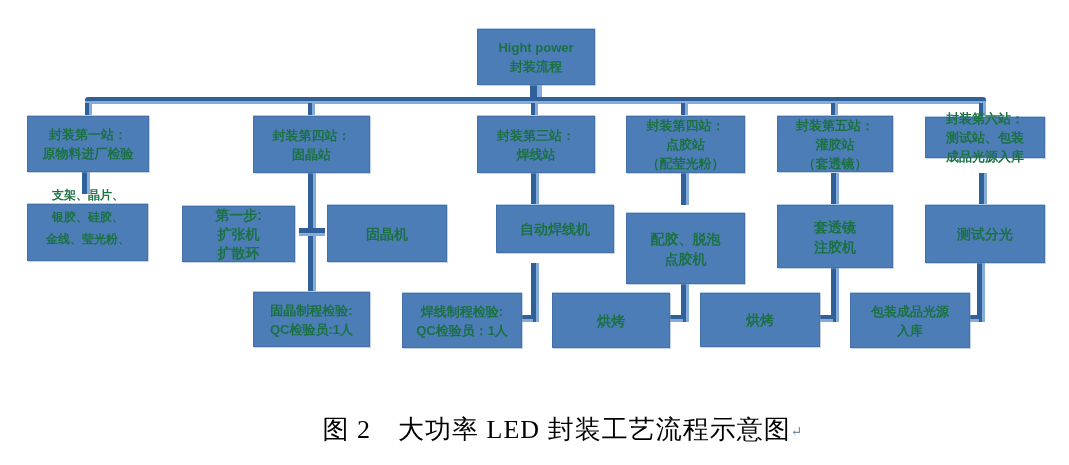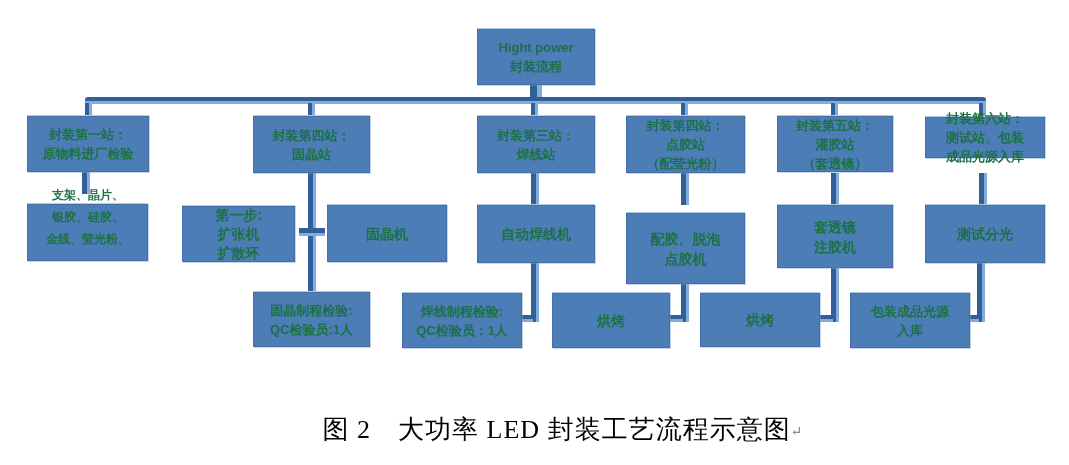--- a/index.html
+++ b/index.html
@@ -138,21 +138,21 @@
   </div>
 
   <div class="box mid" style="left:182px;top:205px;width:113px;height:57px;line-height:19px;">
     <span class="ln">第一步:</span>
     <span class="ln">扩张机</span>
     <span class="ln">扩散环</span>
   </div>
   <div class="box mid" style="left:327px;top:204px;width:120px;height:58px;">
     <span class="ln">固晶机</span>
   </div>
-  <div class="box mid" style="left:477px;top:204px;width:118px;height:59px;">
+  <div class="box mid" style="left:496px;top:204px;width:118px;height:49px;">
     <span class="ln">自动焊线机</span>
   </div>
   <div class="box mid" style="left:626px;top:212px;width:119px;height:72px;">
     <span class="ln">配胶、脱泡</span>
     <span class="ln">点胶机</span>
   </div>
   <div class="box mid" style="left:777px;top:204px;width:116px;height:64px;">
     <span class="ln">套透镜</span>
     <span class="ln">注胶机</span>
   </div>

